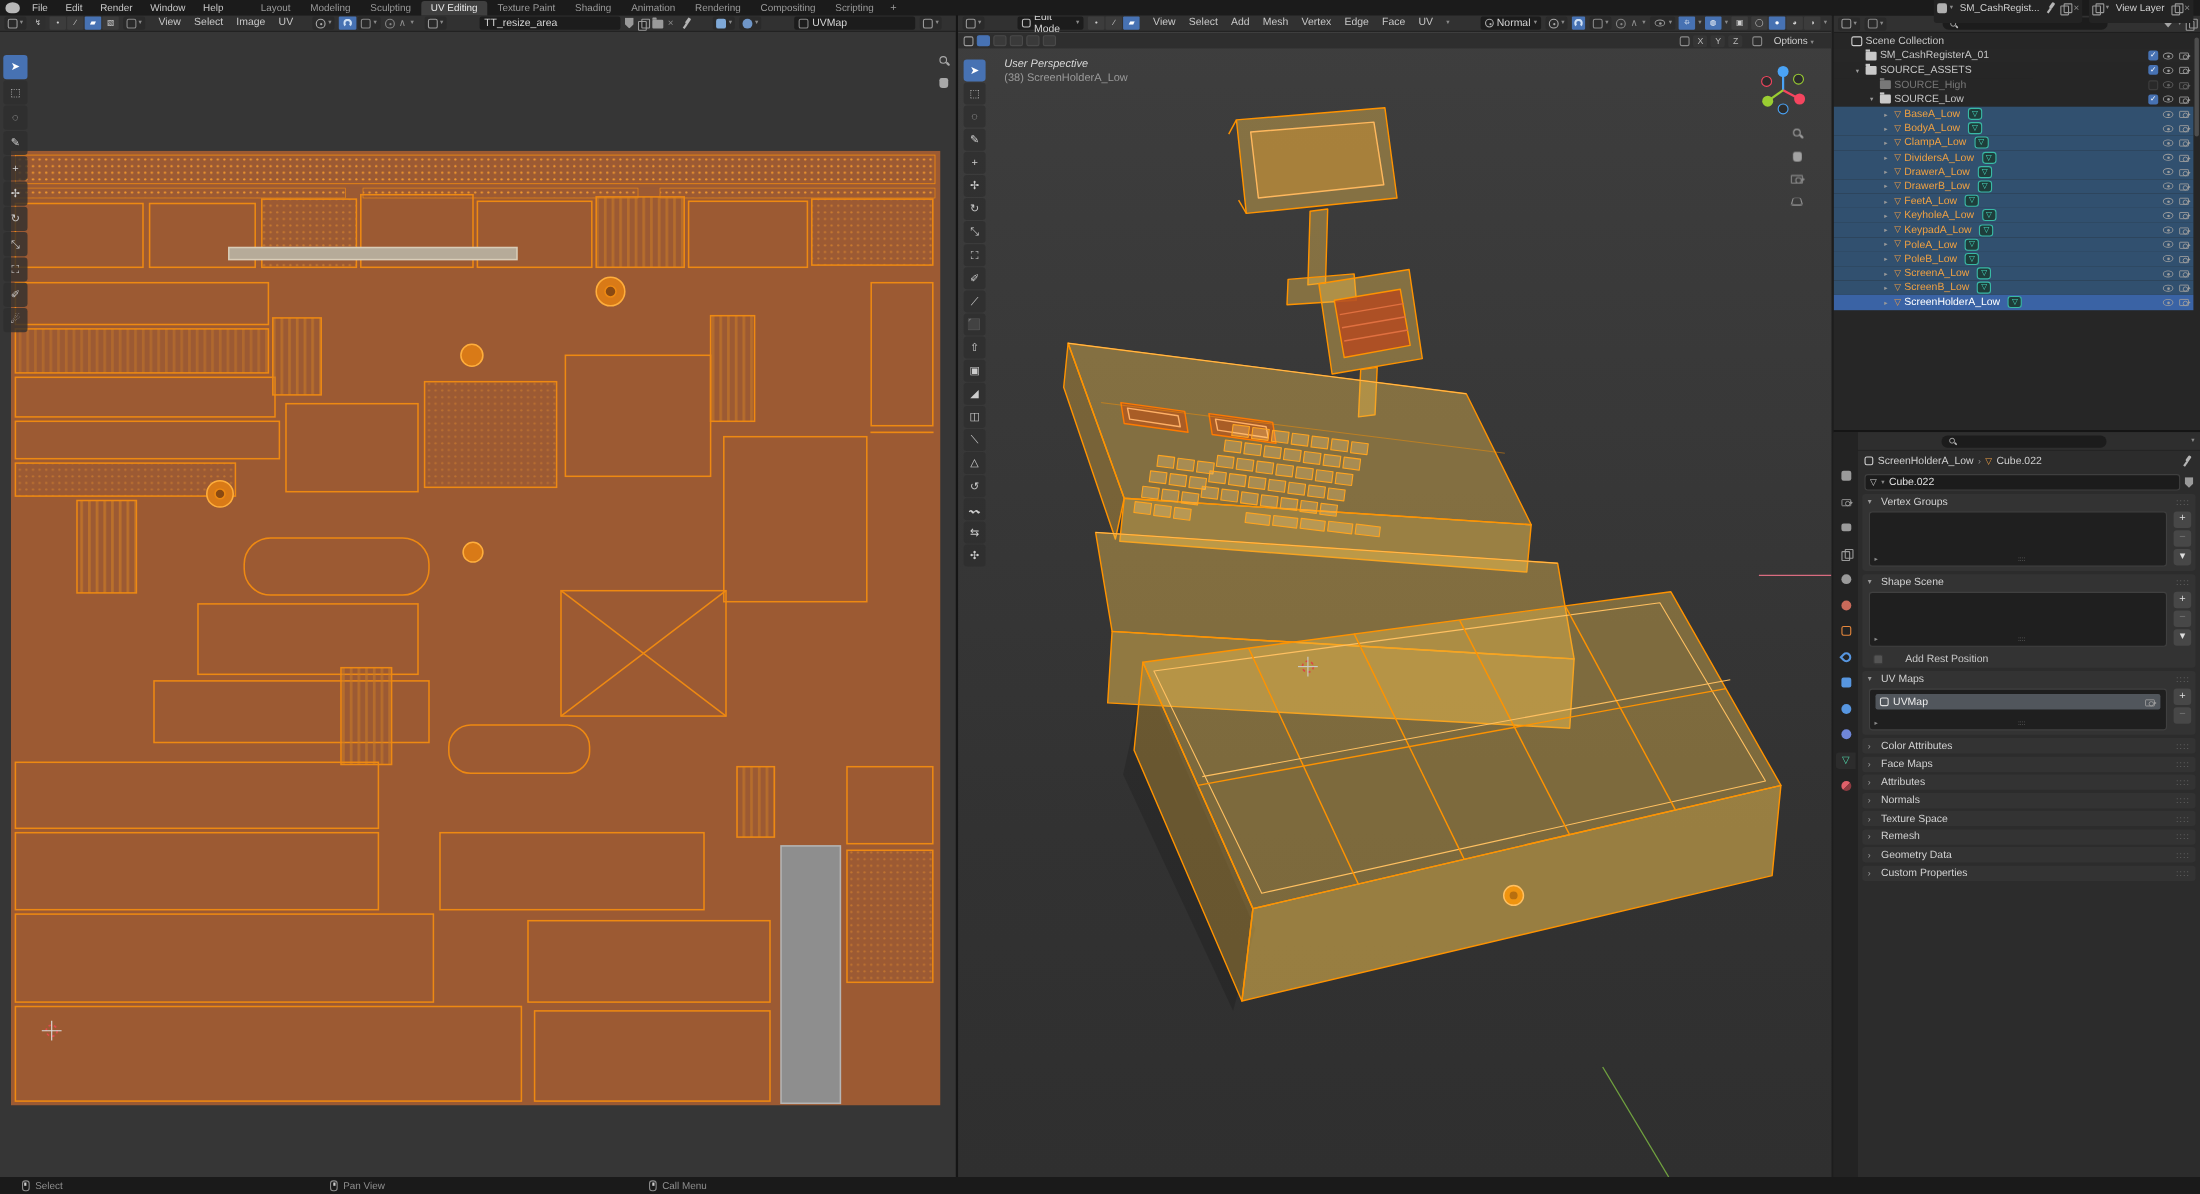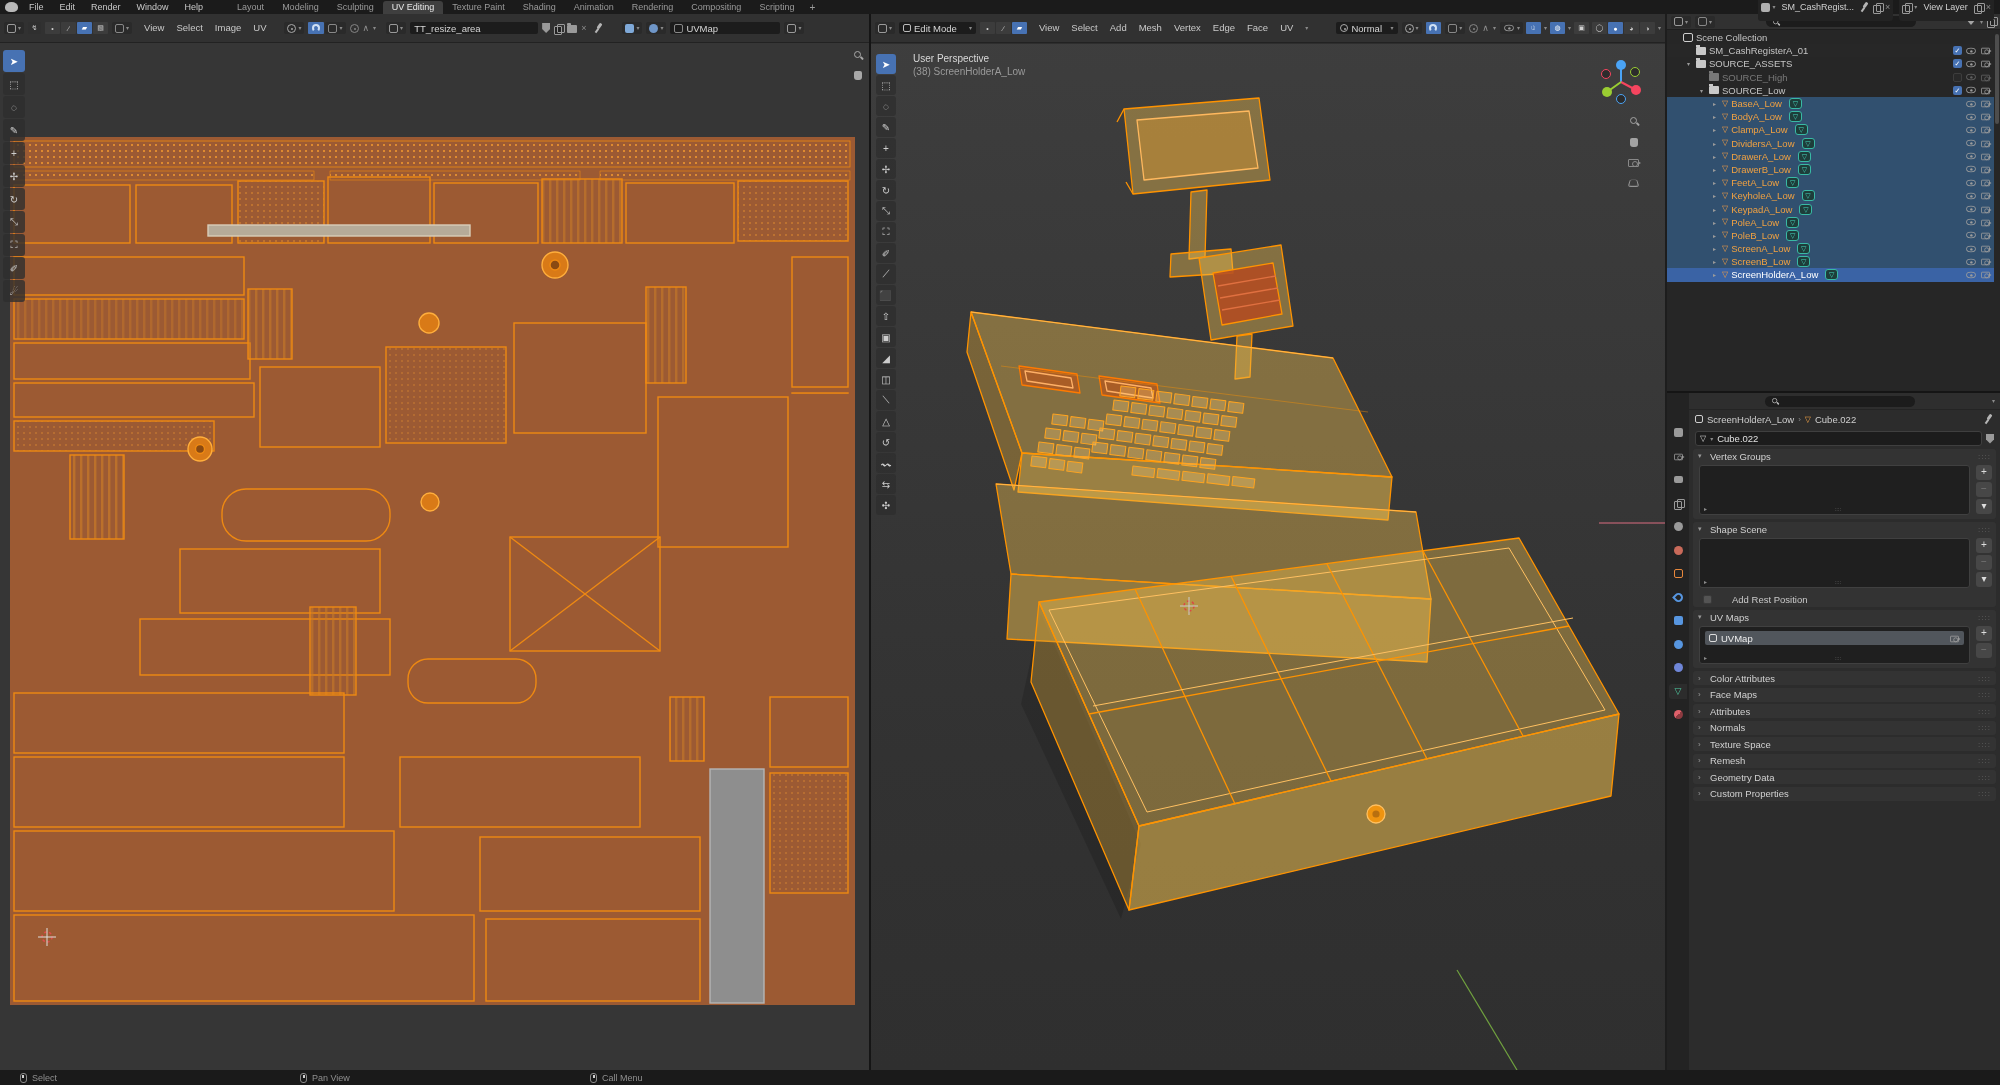--- a/index.html
+++ b/index.html
@@ -45,46 +45,46 @@
   .eye-ic{width:12px;height:8px;position:relative;}
   .eye-ic:before{content:'';position:absolute;inset:0;border:1px solid #9d9d9d;border-radius:50%;}
   .eye-ic:after{content:'';position:absolute;left:4.5px;top:2.5px;width:3px;height:3px;background:#9d9d9d;border-radius:50%;}
   .cam-ic{width:11px;height:8px;background:transparent;border:1px solid #9d9d9d;border-radius:1px;position:relative;margin-top:1px;}
   .cam-ic:before{content:'';position:absolute;left:2.5px;top:1px;width:4px;height:4px;border:1px solid #9d9d9d;border-radius:50%;}
   .cam-ic:after{content:'';position:absolute;right:-3px;top:1px;border-left:3px solid #9d9d9d;border-top:2px solid transparent;border-bottom:2px solid transparent;}
   .funnel-ic{width:0;height:0;border-left:5px solid transparent;border-right:5px solid transparent;border-top:6px solid #a5a5a5;position:relative;}
   .grip{color:#666;font-size:8px;letter-spacing:1px;margin-left:auto;}
 
   
-  .ed-header{position:absolute;left:0;right:0;top:0;height:29px;background:#313131;display:flex;align-items:center;gap:4px;padding:0 4px;border-bottom:1px solid #222;}
+  .ed-header{position:absolute;left:0;right:0;top:0;height:15px;background:#313131;display:flex;align-items:center;gap:4px;padding:0 4px;border-bottom:1px solid #222;}
   .hd-btn{display:flex;align-items:center;gap:2px;background:#2a2a2a;border-radius:2px;height:12px;padding:0 3px;}
   .hd-group{display:flex;align-items:center;gap:1px;}
   .mode-btn{width:15px;height:12px;background:#3c3c3c;display:flex;align-items:center;justify-content:center;color:#cfcfcf;font-size:7px;border-radius:1px;}
   .mode-btn.on{background:#4772b3;color:#fff;}
   .hd-menus{display:flex;align-items:center;margin:0 2px;}
   .hd-menus .menu-item{padding:0 6px;font-size:9.5px;}
-  .field{display:flex;align-items:center;gap:3px;background:#1c1c1c;border-radius:2px;height:12px;padding:0 4px;color:#d6d6d6;}
+  .field{display:flex;align-items:center;gap:3px;background:#1c1c1c;border-radius:2px;height:12px;padding:0 4px;color:#d6d6d6;margin-left:26px;}
 
   
   #uv-editor{position:absolute;left:0;top:14px;width:869px;height:1056px;background:#363636;overflow:hidden;}
   #uv-canvas{position:absolute;inset:16px 0 0 0;}
   #uvsvg{position:absolute;left:10px;top:107px;width:845px;height:868px;}
   .side-toolbar{position:absolute;display:flex;flex-direction:column;gap:1px;z-index:10;}
   .tool-btn{width:22px;height:22px;background:#2e2e2ecc;border-radius:3px;display:flex;align-items:center;justify-content:center;color:#cdcdcd;font-size:10px;}
   .tool-btn.on{background:#4772b3;color:#fff;}
   #uv-nav{position:absolute;right:6px;top:20px;display:flex;flex-direction:column;gap:10px;align-items:center;z-index:10;opacity:.85;}
 
   
   #viewport{position:absolute;left:871px;top:14px;width:794px;height:1056px;background:linear-gradient(#3e3e3e,#323232 70%,#2f2f2f);overflow:hidden;}
   #vp-toolrow{position:absolute;left:0;right:0;top:16px;height:14px;background:#2c2c2ce0;display:flex;align-items:center;padding:0 5px;gap:3px;}
   .mini-tog{width:12px;height:10px;background:#3a3a3a;border-radius:2px;border:1px solid #4a4a4a;}
   .mini-tog.on{background:#4772b3;border-color:#4772b3;}
   .axis-tog{width:13px;height:11px;background:#353535;border-radius:2px;color:#bbb;font-size:8px;display:flex;align-items:center;justify-content:center;}
   #vp-overlay-text{position:absolute;left:42px;top:38px;z-index:5;line-height:13px;}
-  #vp-overlay-text .t1{color:#d8d8d8;font-size:10px;}
+  #vp-overlay-text .t1{color:#d8d8d8;font-size:10px;font-style:italic;}
   #vp-overlay-text .t2{color:#9a9a9a;font-size:10px;}
   #vpsvg{position:absolute;inset:0;}
   #gizmo{position:absolute;right:18px;top:42px;width:52px;height:52px;}
   #vp-nav{position:absolute;right:26px;top:102px;display:flex;flex-direction:column;gap:11px;align-items:center;opacity:.8;}
 
   
   #outliner{position:absolute;left:1667px;top:14px;width:333px;height:377px;background:#262626;overflow:hidden;}
   #ol-header{height:16px;background:#313131;display:flex;align-items:center;gap:4px;padding:0 4px;border-bottom:1px solid #1e1e1e;}
   .search{display:flex;align-items:center;gap:3px;background:#1c1c1c;border-radius:7px;height:11px;padding:0 5px;flex:1;max-width:150px;margin:0 auto;}
   #ol-rows{position:absolute;left:0;right:6px;top:17px;bottom:0;}

